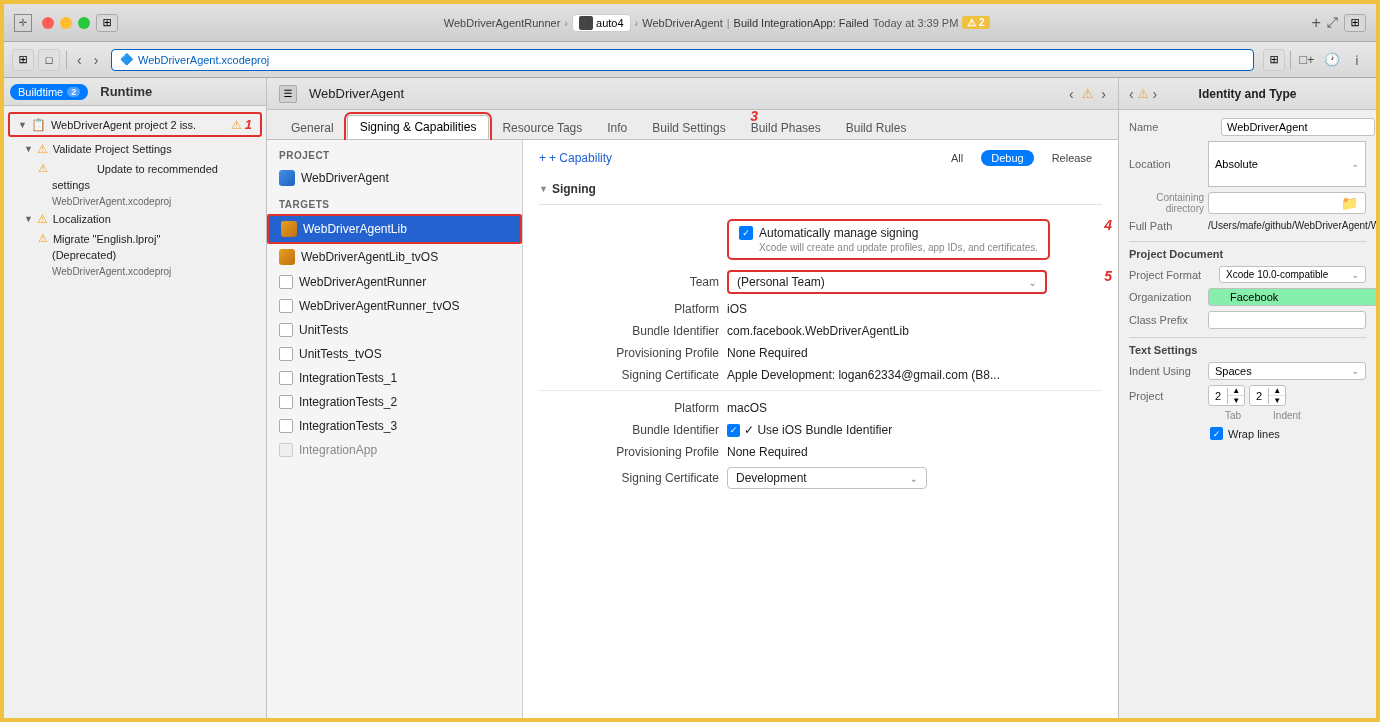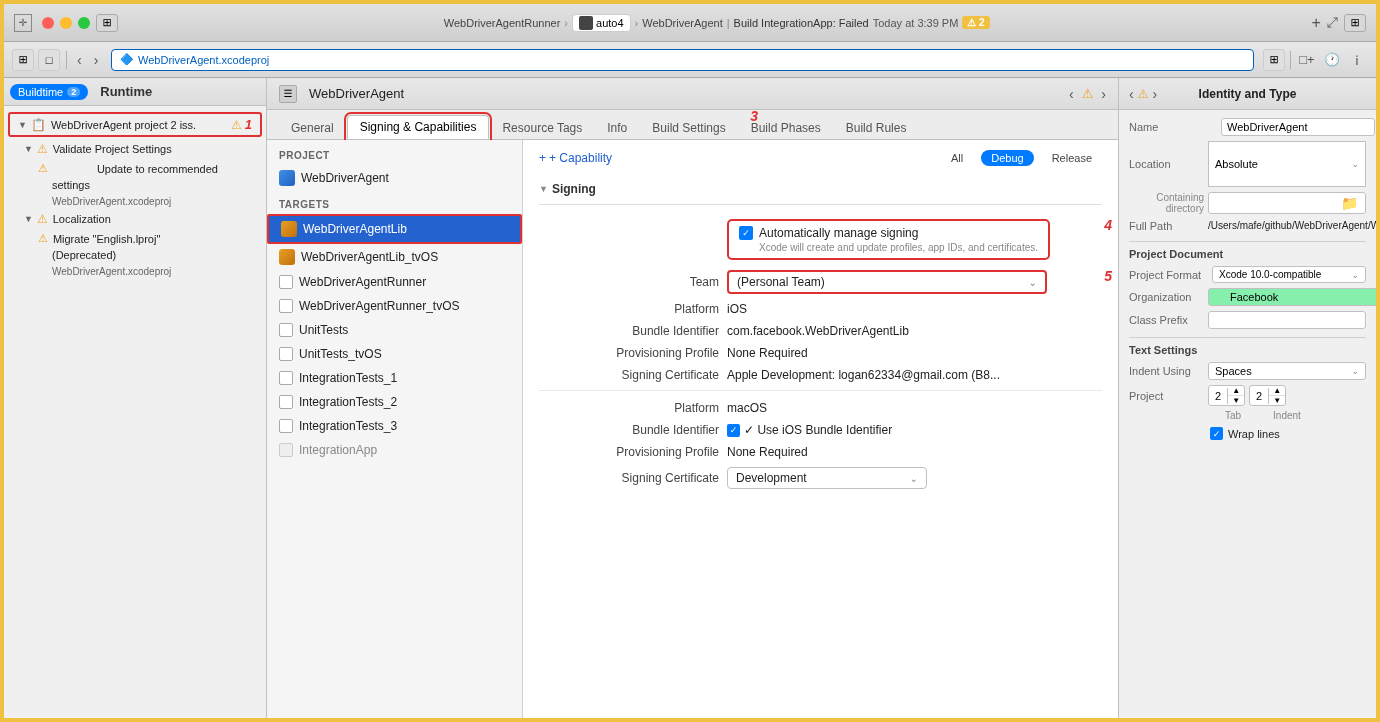--- a/index.html
+++ b/index.html
@@ -354,21 +354,21 @@
         <div style="display:flex;align-items:flex-start;margin-bottom:8px;gap:4px;">
           <span style="width:75px;font-size:11px;color:#666;flex-shrink:0;margin-top:1px;">Full Path</span>
           <div style="flex:1;font-size:10px;color:#222;line-height:1.4;">/Users/mafe/github/WebDriverAgent/WebDriverAgent.xcodeproj</div>
 
         </div>
 
         <hr style="border:none;border-top:1px solid #d0d0d0;margin:6px 0;">
 
         <div style="font-size:11px;font-weight:700;color:#444;margin-bottom:6px;">Project Document</div>
 
-        <div style="display:flex;align-items:center;margin-bottom:5px;gap:8px;">
+        <div style="display:flex;align-items:center;margin-bottom:5px;gap:15px;">
           <span style="width:75px;font-size:11px;color:#666;flex-shrink:0;">Project Format</span>
           <div style="flex:1;display:flex;align-items:center;background:white;border:1px solid #c0c0c0;border-radius:3px;padding:2px 6px;font-size:10px;justify-content:space-between;">
             <span>Xcode 10.0-compatible</span>
             <span style="color:#888;font-size:9px;">⌄</span>
           </div>
         </div>
 
         <div style="display:flex;align-items:center;margin-bottom:5px;gap:4px;">
           <span style="width:75px;font-size:11px;color:#666;flex-shrink:0;">Organization</span>
           <input style="flex: 1 1 0%; border: 1px solid rgb(192, 192, 192); border-radius: 3px; padding: 2px 21px; font-size: 11px; background: #86efac;" value="Facebook">

